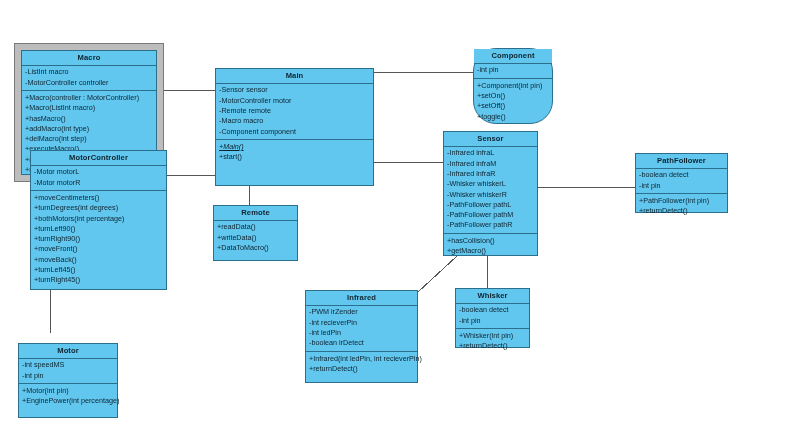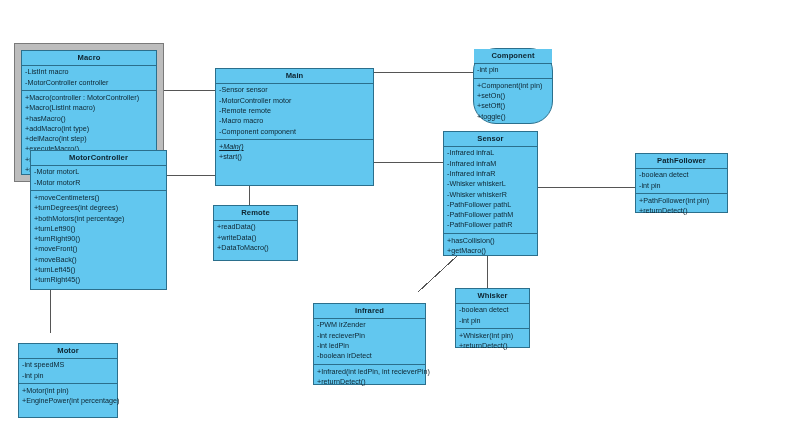--- a/index.html
+++ b/index.html
@@ -237,21 +237,21 @@
         <div class="member">-boolean detect</div>
         <div class="member">-int pin</div>
       </div>
       <div class="compartment grow">
         <div class="member">+PathFollower(int pin)</div>
         <div class="member">+returnDetect()</div>
       </div>
     </div>
   </div>
 
-  <div class="uml-class" style="left:305px; top:303px; width:113px; height:82px;margin-left:8px;">
+  <div class="uml-class" style="left:305px; top:290px; width:113px; height:93px;">
     <div class="class-name">Infrared</div>
     <div class="body-wrap">
       <div class="compartment">
         <div class="member">-PWM irZender</div>
         <div class="member">-int recieverPin</div>
         <div class="member">-int ledPin</div>
         <div class="member">-boolean irDetect</div>
       </div>
       <div class="compartment grow">
         <div class="member">+Infrared(int ledPin, int recieverPin)</div>

